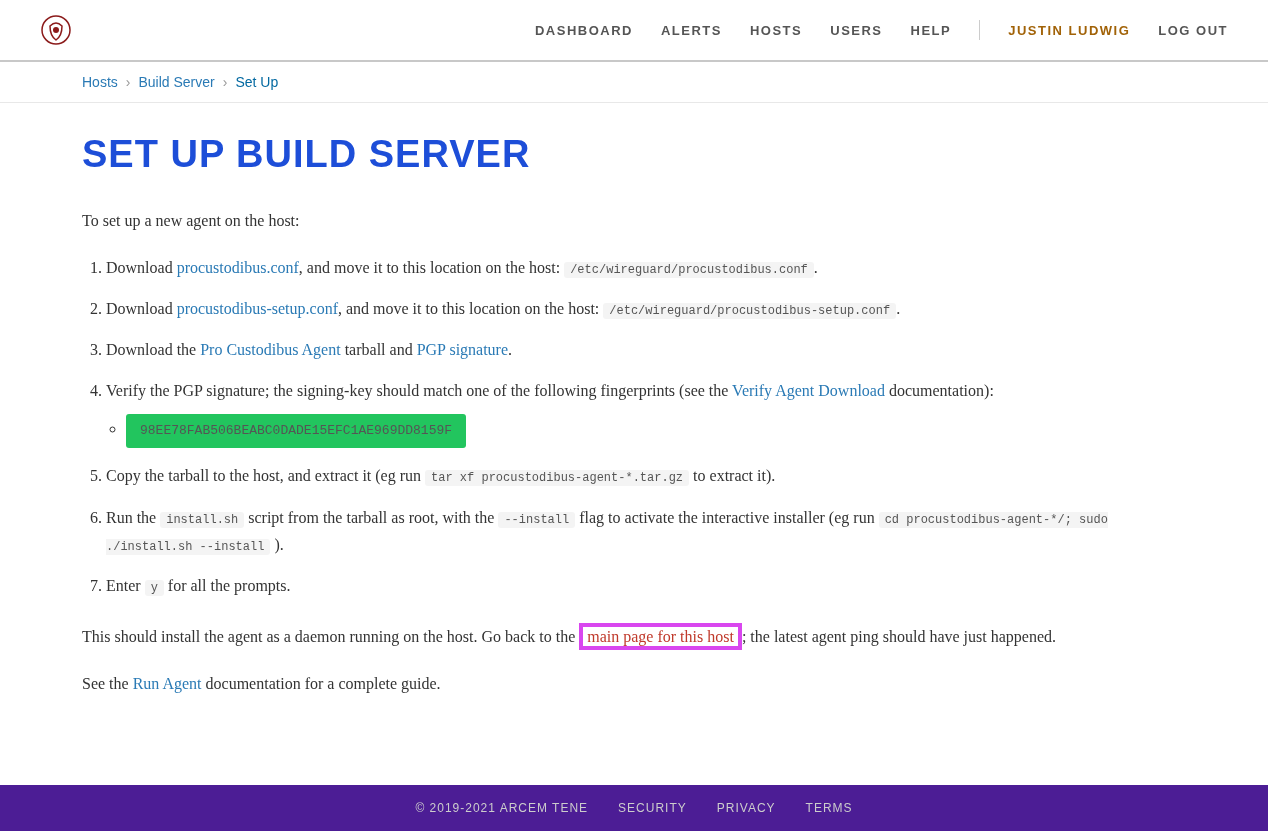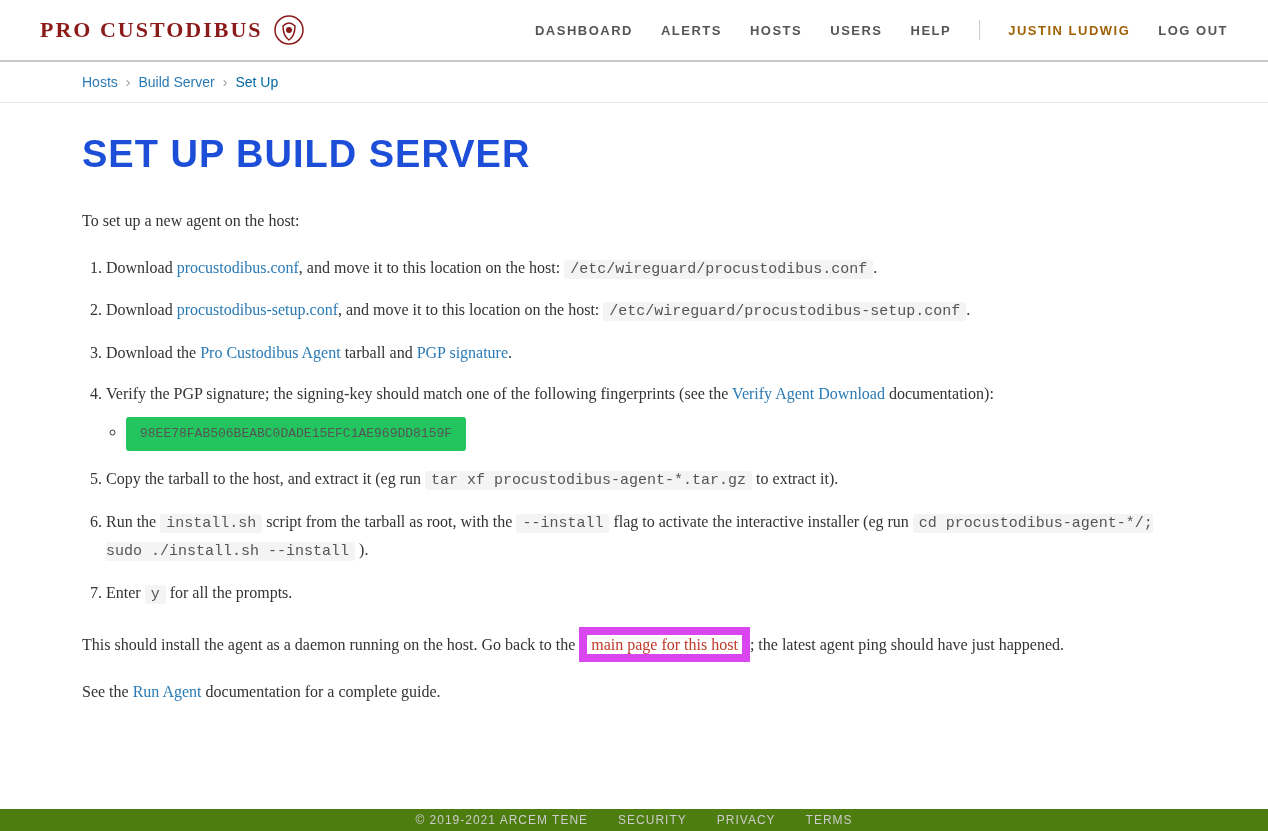--- a/index.html
+++ b/index.html
@@ -105,26 +105,26 @@
     ul li {
       margin-bottom: 6px;
     }
     a.inline-link {
       color: #2a7ab5;
       text-decoration: none;
     }
     a.box-link {
       color: #c0392b;
       text-decoration: none;
-      border: 8px solid #d946ef;
+      border: 4px solid #d946ef;
       padding: 1px 4px;
     }
     code, .code-inline {
       font-family: 'Courier New', Courier, monospace;
-      font-size: 15px;
+      font-size: 12px;
       background: #f4f4f4;
       padding: 1px 6px;
       border-radius: 3px;
       color: #555;
     }
     .code-block-fingerprint {
       font-family: 'Courier New', Courier, monospace;
       font-size: 13px;
       background: #22c55e;
       padding: 6px 14px;
@@ -134,45 +134,44 @@
       margin-top: 4px;
     }
     .paragraph {
       margin-bottom: 20px;
       line-height: 1.7;
       font-size: 16px;
     }
 
     
     footer {
-      background: #4d7c0f;
+      background: #4c1d95;
       color: #ccc;
       text-align: center;
-      padding: 4px 40px;
+      padding: 16px 40px;
       font-family: Arial, sans-serif;
       font-size: 12px;
       letter-spacing: 1px;
       text-transform: uppercase;
       display: flex;
       align-items: center;
       justify-content: center;
       gap: 30px;
     }
     .footer-link {
       color: #ccc;
       text-decoration: none;
       cursor: pointer;
     }
   </style>
 </head>
 <body>
 
 <nav>
   <div class="nav-logo">
-    <span class="nav-logo-text">Pro Custodibus</span>
     <svg class="nav-logo-icon" viewBox="0 0 32 32" fill="none" xmlns="http://www.w3.org/2000/svg">
       <circle cx="16" cy="16" r="14" stroke="#8b1a1a" stroke-width="1.5" fill="none"></circle>
       <path d="M10 12 Q16 6 22 12 Q22 22 16 26 Q10 22 10 12Z" stroke="#8b1a1a" stroke-width="1.5" fill="none"></path>
       <circle cx="16" cy="16" r="3" fill="#8b1a1a"></circle>
     </svg>
   </div>
   <div class="nav-links">
     <a class="nav-link">Dashboard</a>
     <a class="nav-link">Alerts</a>
     <a class="nav-link">Hosts</a>

